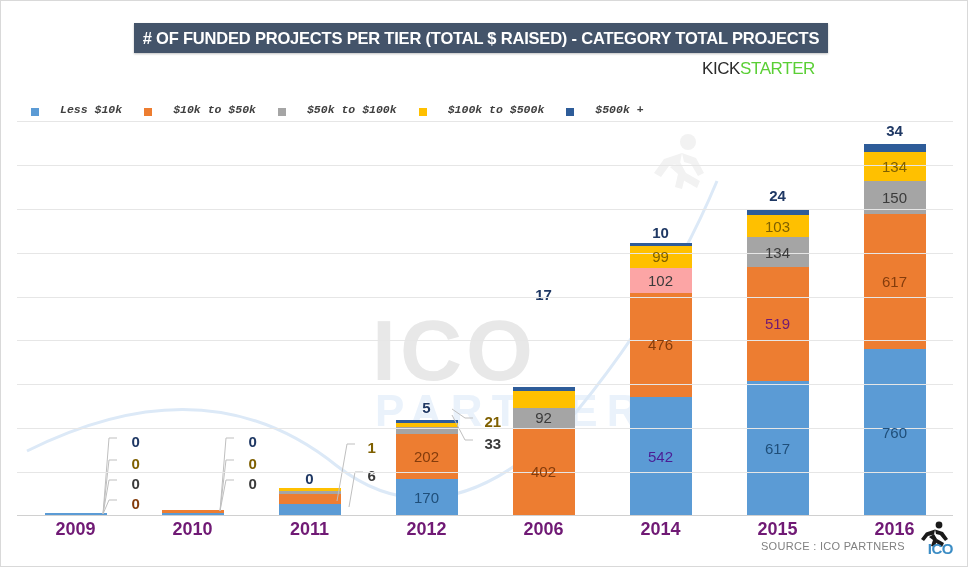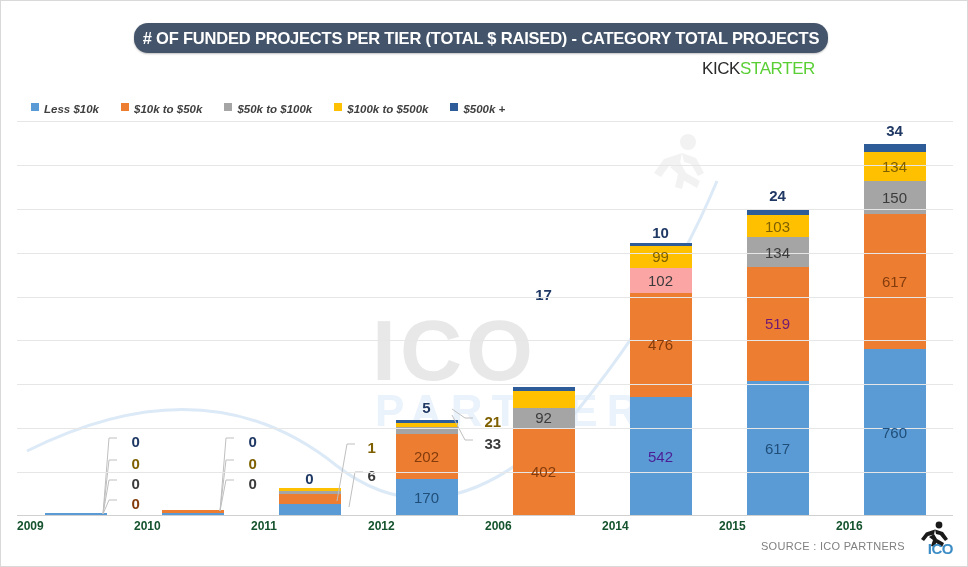--- a/index.html
+++ b/index.html
@@ -16,42 +16,41 @@
     box-sizing:border-box;
     background:#ffffff;
   }
 
   
   #title-bar{
     position:absolute;left:133px;top:22px;width:694px;height:30px;
     background:#44546A;
     display:flex;align-items:center;justify-content:center;
     box-shadow:0 1px 2px rgba(0,0,0,.25);
-    border-radius:14px;
   }
   #title-text{
     color:#ffffff;font-size:16.5px;font-weight:bold;letter-spacing:-0.2px;
     white-space:nowrap;font-family:"Liberation Sans", sans-serif;
   }
 
   
   #ks-logo{
     position:absolute;right:152px;top:58px;
     font-size:17px;font-weight:normal;letter-spacing:-0.4px;
     font-family:"Liberation Sans", sans-serif;
   }
   #ks-kick{color:#2b2b2b;}
   #ks-starter{color:#5ACF35;}
 
   
   #legend{
     position:absolute;left:30px;top:102px;
     display:flex;align-items:center;gap:22px;
   }
-  .legend-item{display:flex;align-items:flex-start;gap:5px;}
+  .legend-item{display:flex;align-items:flex-end;gap:21px;font-family:Liberation Mono, monospace;}
   .legend-swatch{width:8px;height:8px;display:inline-block;}
   .legend-label{
     font-size:11.5px;font-style:italic;font-weight:bold;color:#404040;
     white-space:nowrap;
   }
 
   
   #plot{
     position:absolute;left:16px;top:120px;width:936px;height:395px;
   }
@@ -97,22 +96,22 @@
   
   .callout{
     position:absolute;font-size:15px;font-weight:bold;white-space:nowrap;
   }
 
   
   #xaxis{
     position:absolute;left:16px;top:518px;width:936px;height:26px;
   }
   .xlabel{
-    position:absolute;text-align:left;
-    font-size:12px;font-weight:bold;color:#14532d;
+    position:absolute;text-align:center;
+    font-size:18px;font-weight:bold;color:#701a75;
   }
 
   
   #source-text{
     position:absolute;right:62px;bottom:14px;
     font-size:11px;color:#808080;letter-spacing:.3px;
     font-family:"Liberation Sans", sans-serif;
   }
   #ico-logo{
     position:absolute;right:12px;bottom:8px;

